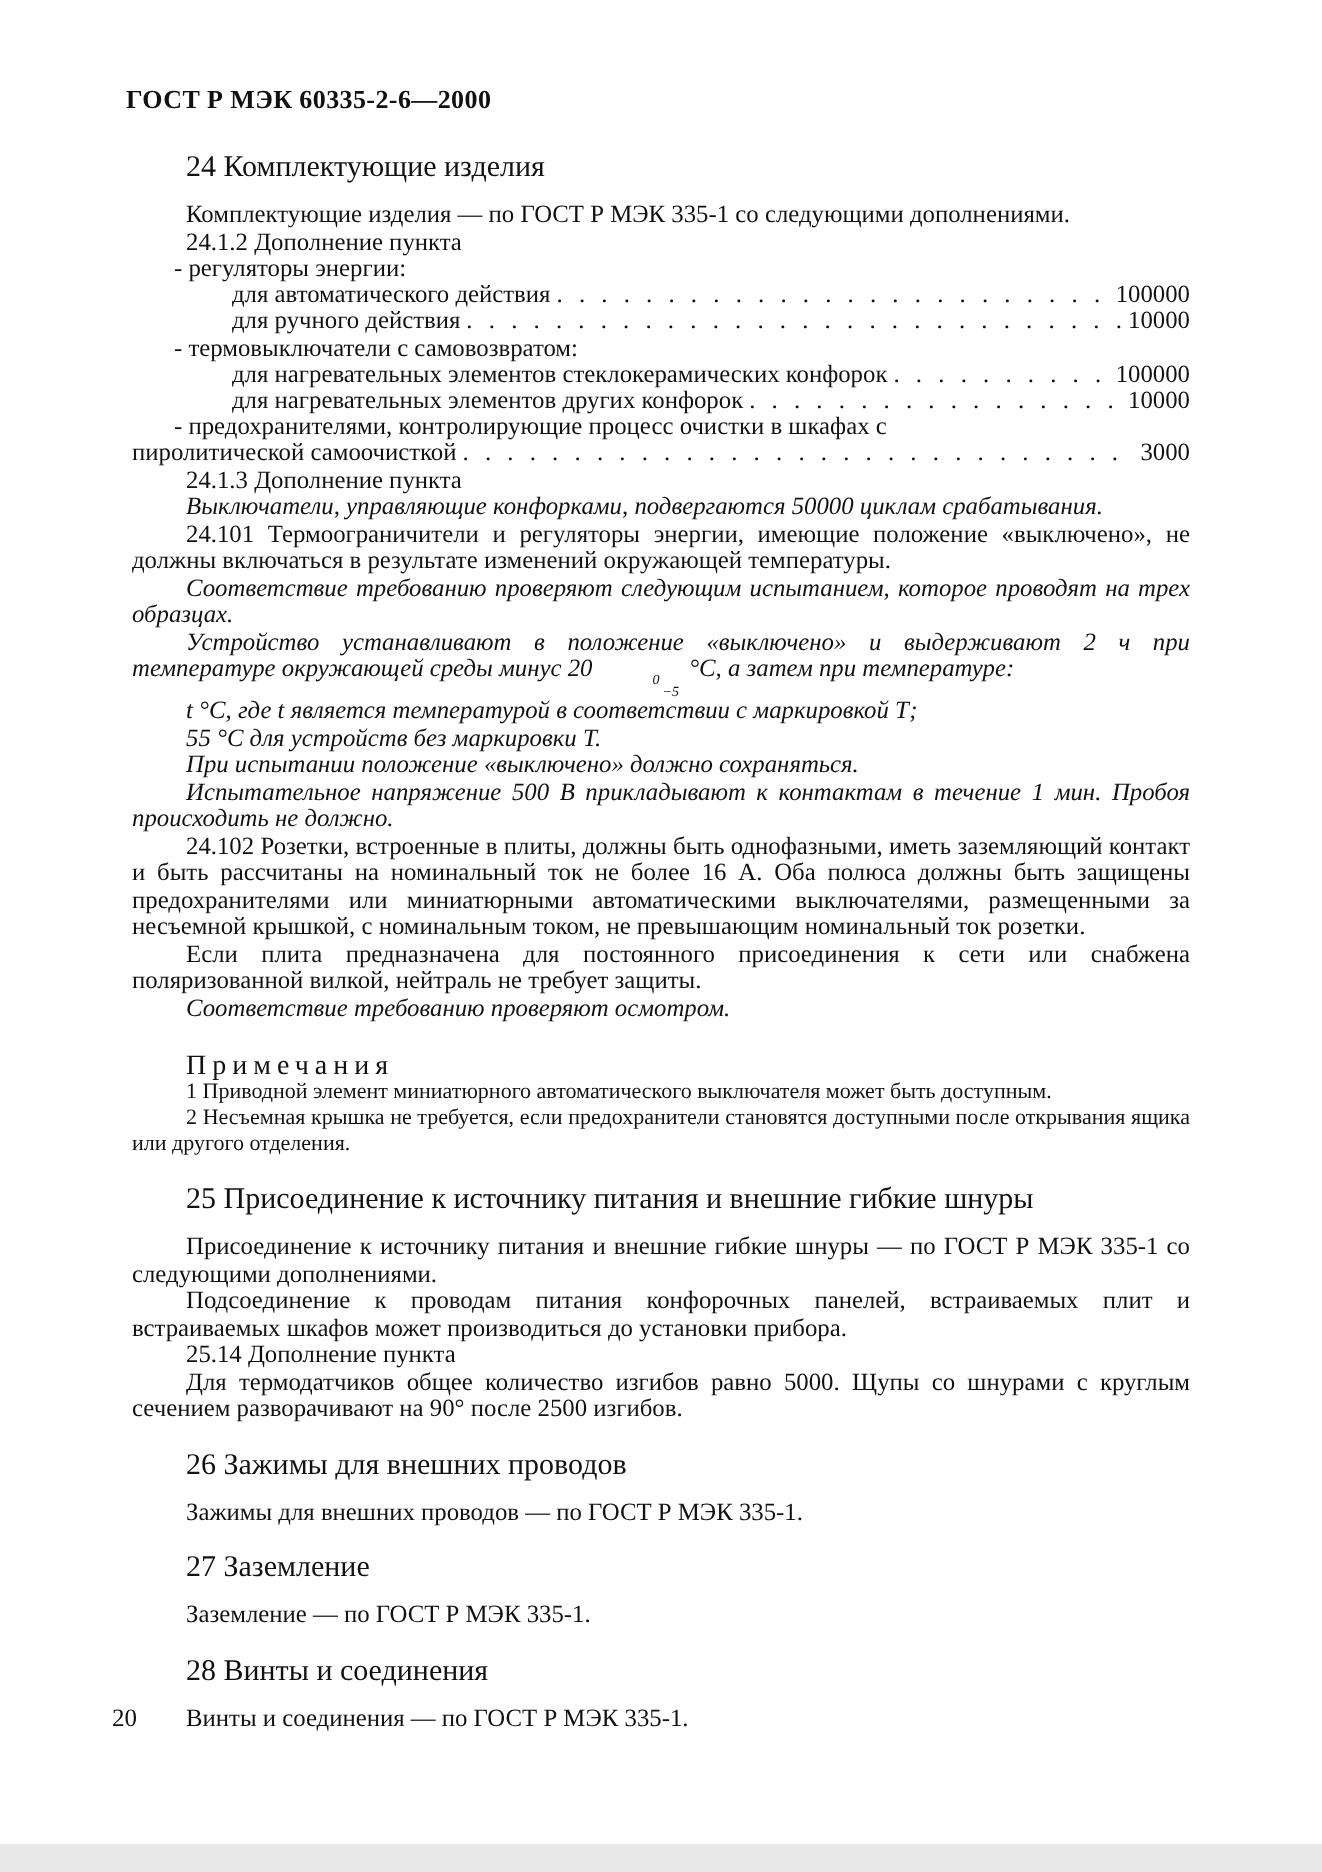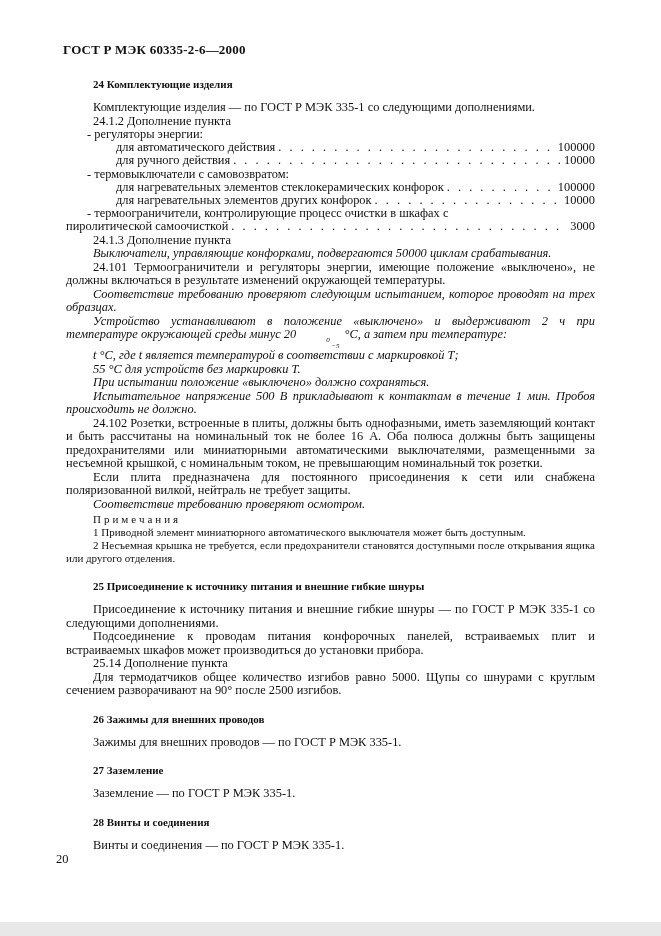--- a/index.html
+++ b/index.html
@@ -11,38 +11,38 @@
   }
   .running-header {
     position:absolute; left:63px; top:42px;
     font-weight:bold; font-size:13px; letter-spacing:0.2px;
   }
   .document-body {
     position:absolute; left:66px; top:76px; width:529px;
     font-size:12.4px; line-height:13.5px;
   }
   .h2 {
-    font-size:11px; font-weight:bold;
+    font-size:15px; font-weight:normal;
     margin:13px 0 8px 0; padding-left:27px; line-height:17px;
   }
   .document-body .h2:first-child { margin-top:0; }
   .para { text-indent:27px; text-align:justify; }
   .para.italic { font-style:italic; }
   .listline { padding-left:21px; line-height:13.2px; }
   .leaderline { display:flex; align-items:flex-end; margin-left:50px; line-height:13.2px; }
   .leaderline.cont { margin-left:0; }
   .ltext { white-space:nowrap; }
   .ldots { flex:1 1 auto; overflow:hidden; white-space:nowrap; margin:0 3px; letter-spacing:2.5px; }
   .lvalue { white-space:nowrap; }
   .supsub {
     display:inline-flex; flex-direction:column;
     font-size:7px; line-height:6px; vertical-align:-4px; margin:0 2px 0 3px;
   }
   .supsub .sub { padding-left:5px; }
-  .notehead { font-size:11px; letter-spacing:3px; text-indent:27px; margin-top:2px; line-height:13px; }
+  .notehead { font-size:14px; letter-spacing:3px; text-indent:27px; margin-top:16px; line-height:13px; }
   .note { font-size:11px; line-height:13px; text-indent:27px; text-align:justify; }
   .page-number { position:absolute; left:56px; top:852px; font-size:12.5px; }
 </style>
 </head>
 <body>
 
 <div class="page">
   <div class="running-header">ГОСТ Р МЭК 60335-2-6—2000</div>
 
   <div class="document-body">
@@ -64,21 +64,21 @@
       <div class="leaderline">
         <span class="ltext">для нагревательных элементов стеклокерамических конфорок</span>
         <span class="ldots">. . . . . . . . . . . . . . . . . . . . . . . . . . . . . . . . . . . . . . . . . . . . . . . . . . . . . . . . . . . . . . . . . . . . . . . . . . . . . . . . . . . . . . . . . . </span>
         <span class="lvalue">100000</span>
       </div>
       <div class="leaderline">
         <span class="ltext">для нагревательных элементов других конфорок</span>
         <span class="ldots">. . . . . . . . . . . . . . . . . . . . . . . . . . . . . . . . . . . . . . . . . . . . . . . . . . . . . . . . . . . . . . . . . . . . . . . . . . . . . . . . . . . . . . . . . . </span>
         <span class="lvalue">10000</span>
       </div>
-      <div class="listline">- термоограничители, контролирующие процесс очистки в шкафах с</div>
+      <div class="listline">- предохранителями, контролирующие процесс очистки в шкафах с</div>
       <div class="leaderline cont">
         <span class="ltext">пиролитической самоочисткой</span>
         <span class="ldots">. . . . . . . . . . . . . . . . . . . . . . . . . . . . . . . . . . . . . . . . . . . . . . . . . . . . . . . . . . . . . . . . . . . . . . . . . . . . . . . . . . . . . . . . . . </span>
         <span class="lvalue">3000</span>
       </div>
       <div class="para">24.1.3  Дополнение пункта</div>
       <div class="para italic">Выключатели, управляющие конфорками, подвергаются 50000 циклам срабатывания.</div>
       <div class="para">24.101 Термоограничители и регуляторы энергии, имеющие положение «выключено», не должны включаться в результате изменений окружающей температуры.</div>
       <div class="para italic">Соответствие требованию проверяют следующим испытанием, которое проводят на трех образцах.</div>
       <div class="para italic"><span>Устройство устанавливают в положение «выключено» и выдерживают 2 ч при температуре окружающей среды минус 20</span><span class="supsub">

